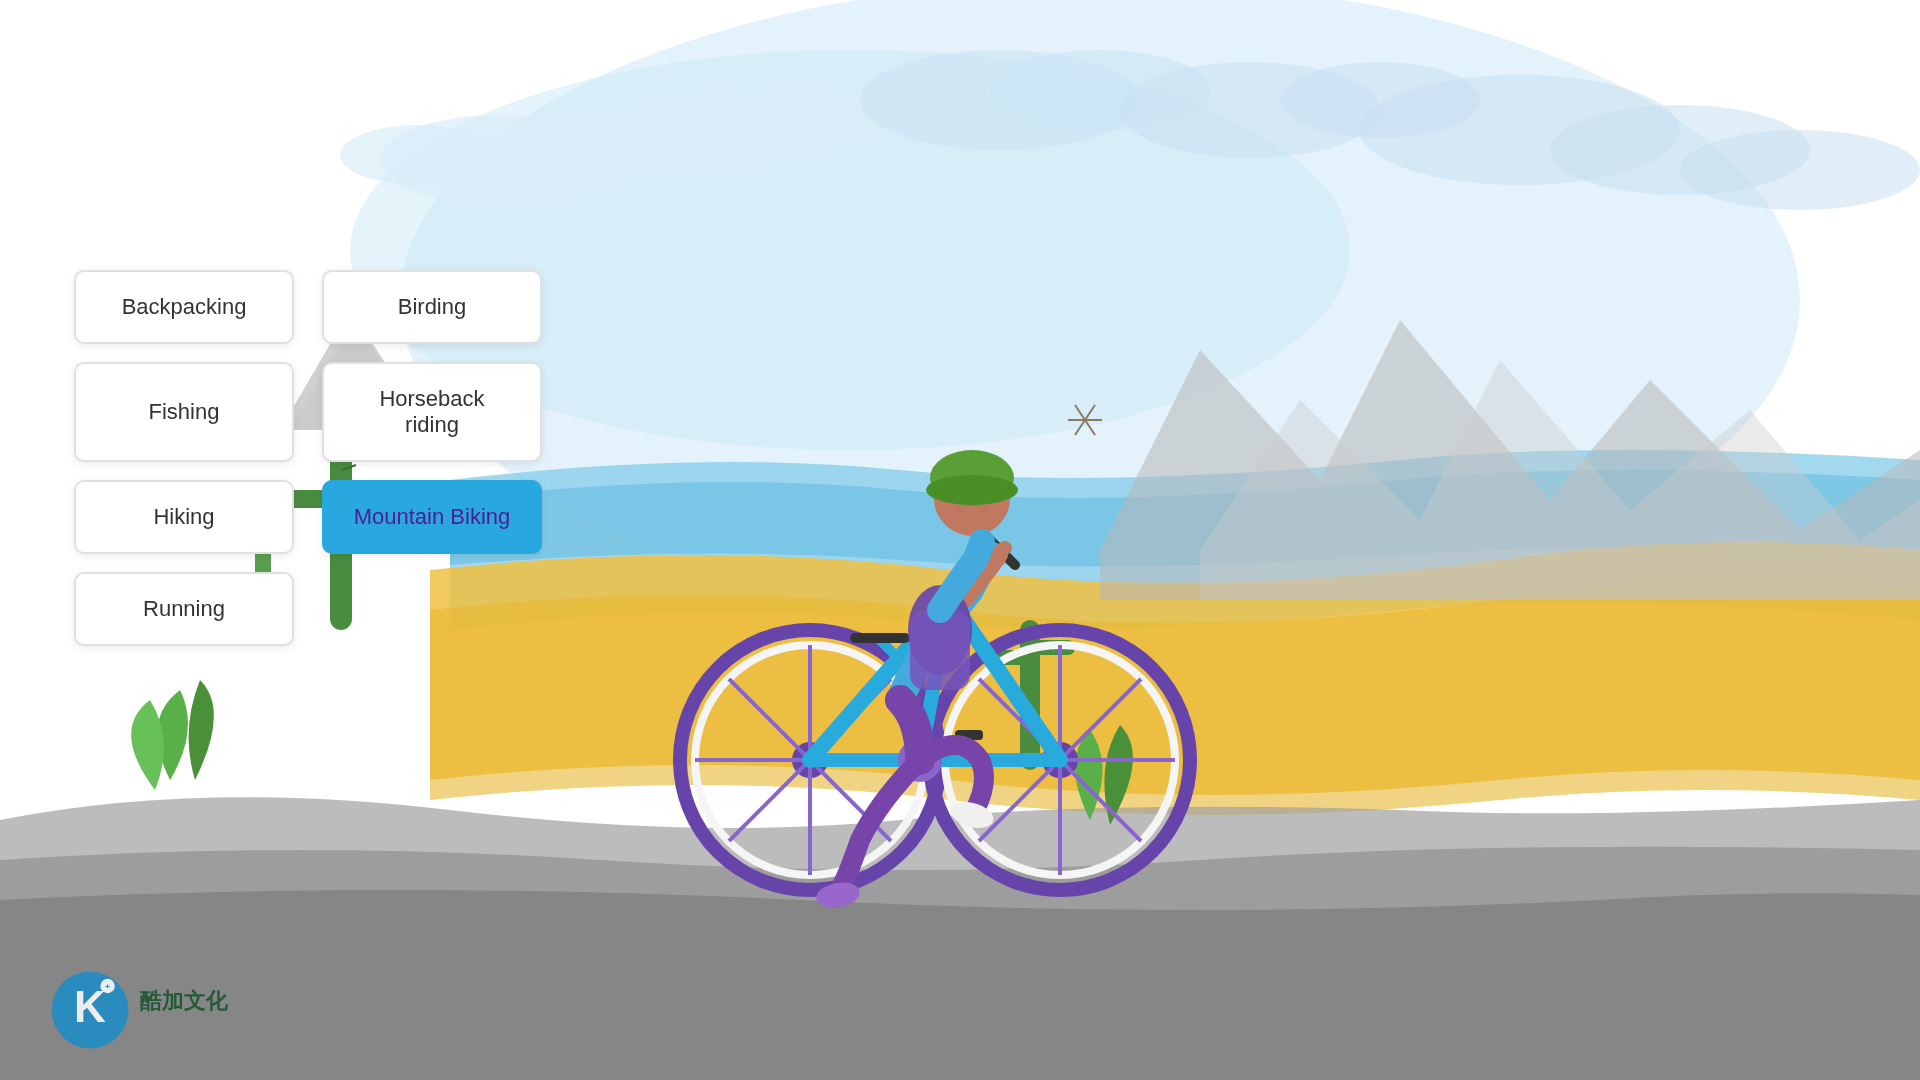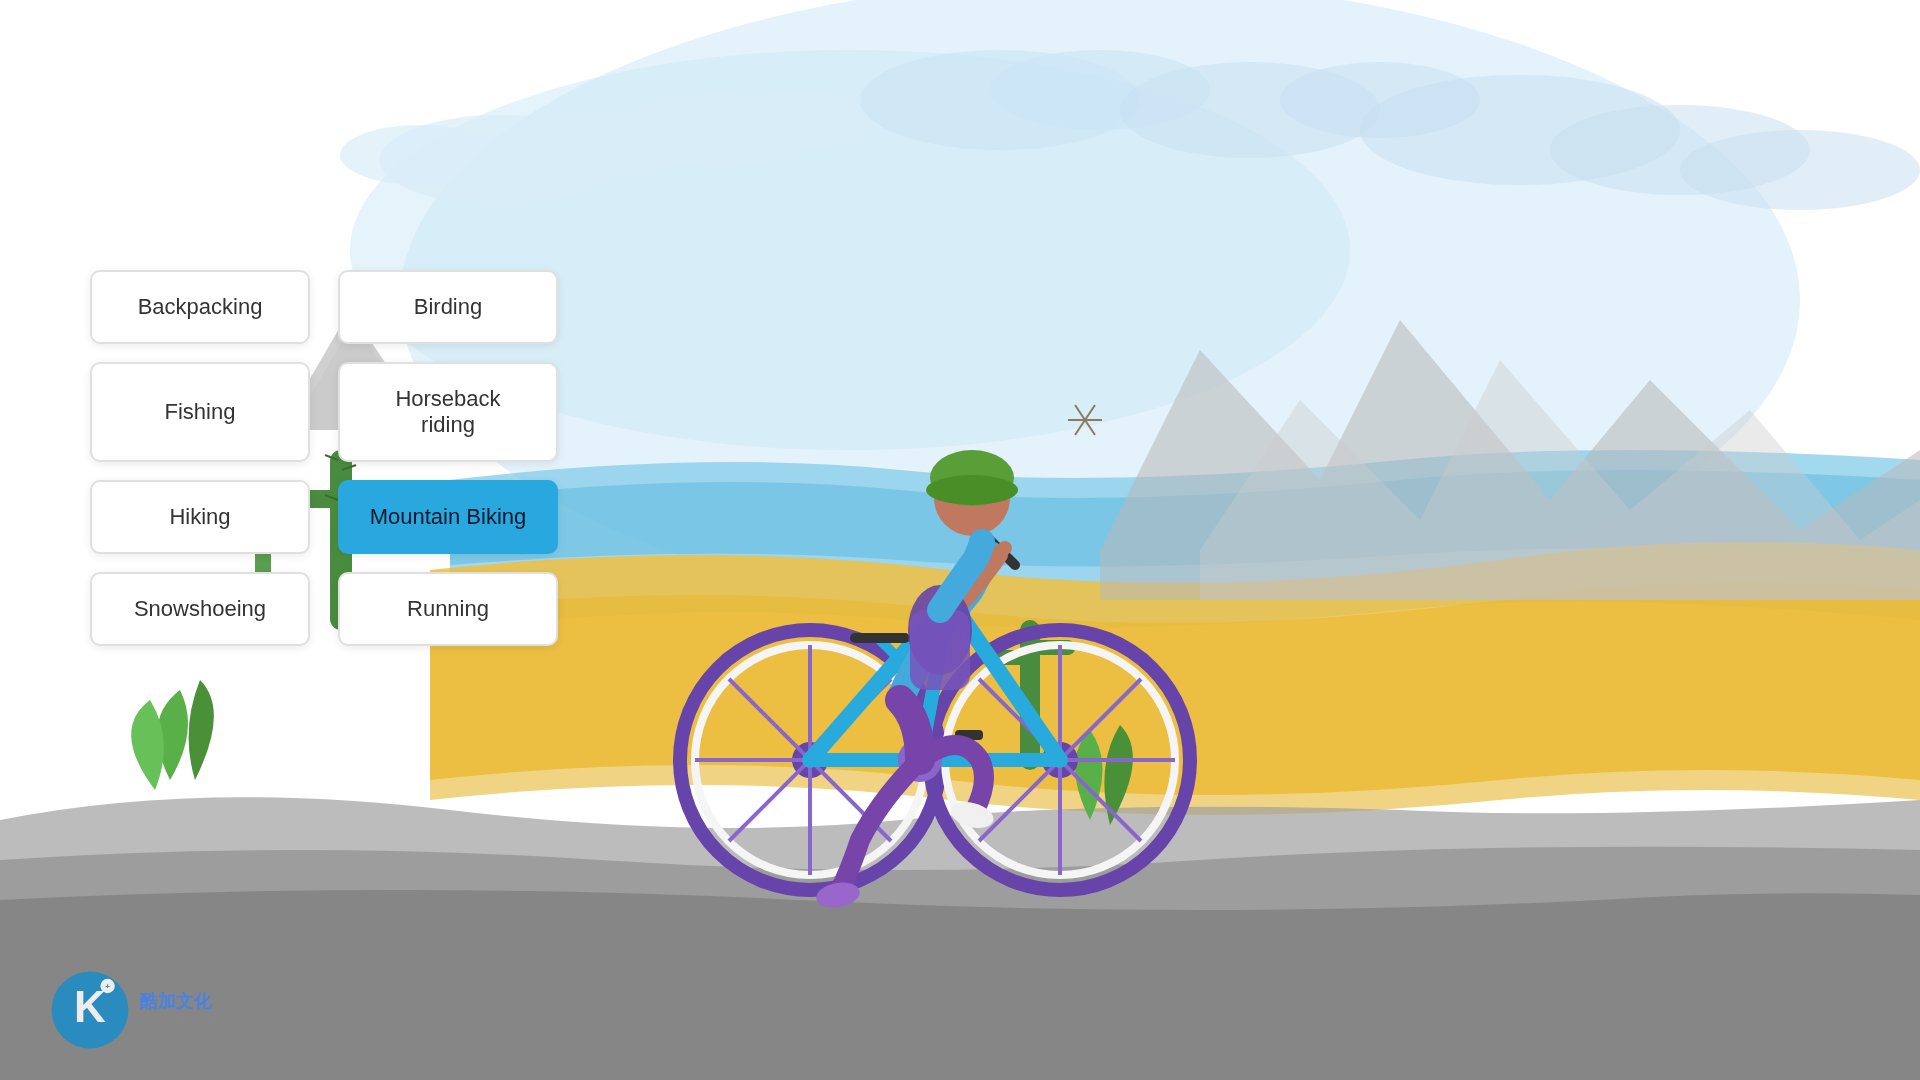--- a/index.html
+++ b/index.html
@@ -17,21 +17,21 @@
     .scene {
       position: absolute;
       inset: 0;
       width: 100%;
       height: 100%;
     }
 
     
     .activity-panel {
       position: absolute;
-      left: 90px;
+      left: 74px;
       top: 270px;
       display: grid;
       grid-template-columns: 220px 220px;
       gap: 18px 28px;
       z-index: 10;
     }
 
     .activity-btn {
       background: #ffffff;
       border: 2px solid #e0e0e0;
@@ -41,21 +41,21 @@
       font-weight: 500;
       color: #333;
       cursor: pointer;
       text-align: center;
       box-shadow: 0 2px 8px rgba(0,0,0,0.08);
       transition: background 0.2s;
     }
 
     .activity-btn.selected {
       background: #29a8e0;
-      color: #0f172a;
+      color: #4c1d95;
       border-color: #29a8e0;
     }
 
     
     .watermark {
       position: absolute;
       bottom: 30px;
       left: 50px;
       z-index: 20;
       display: flex;
@@ -70,23 +70,23 @@
     }
 
     .watermark-text {
       display: flex;
       flex-direction: column;
       color: #555;
       font-size: 18px;
     }
 
     .watermark-text .brand {
-      font-size: 18px;
+      font-size: 22px;
       font-weight: bold;
-      color: #3b82f6;
+      color: #14532d;
     }
 
     .watermark-text .url {
       font-size: 16px;
       color: #888;
     }
   </style>
 </head>
 <body>
 
@@ -227,21 +227,20 @@
   <path d="M 940 610 Q 960 580 975 560 Q 980 550 982 542" stroke="#44aadd" stroke-width="26" fill="none" stroke-linecap="round"></path>
 </svg>
 
 <div class="activity-panel">
 <button class="activity-btn">Backpacking</button>
     <button class="activity-btn">Birding</button>
     <button class="activity-btn">Fishing</button>
     <button class="activity-btn">Horseback riding</button>
     <button class="activity-btn">Hiking</button>
     <button class="activity-btn selected">Mountain Biking</button>
-    <button class="activity-btn">Snowshoeing</button>
     <button class="activity-btn">Running</button>
   </div>
 
 <div class="watermark">
   <svg class="watermark-logo" viewBox="0 0 100 100" xmlns="http://www.w3.org/2000/svg">
     <circle cx="50" cy="50" r="48" fill="#1a8cc9"></circle>
     <text x="50" y="65" text-anchor="middle" font-size="55" font-weight="bold" fill="white">K</text>
     <circle cx="72" cy="20" r="9" fill="white"></circle>
     <text x="72" y="24" text-anchor="middle" font-size="10" font-weight="bold" fill="#1a8cc9">+</text>
   </svg>

